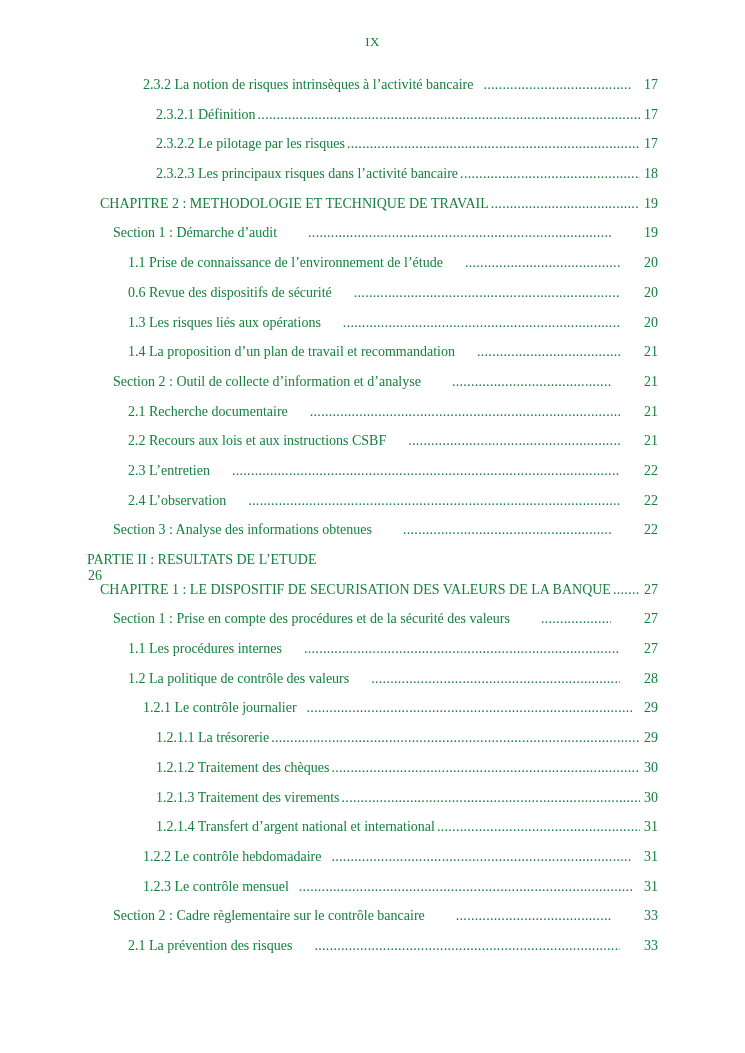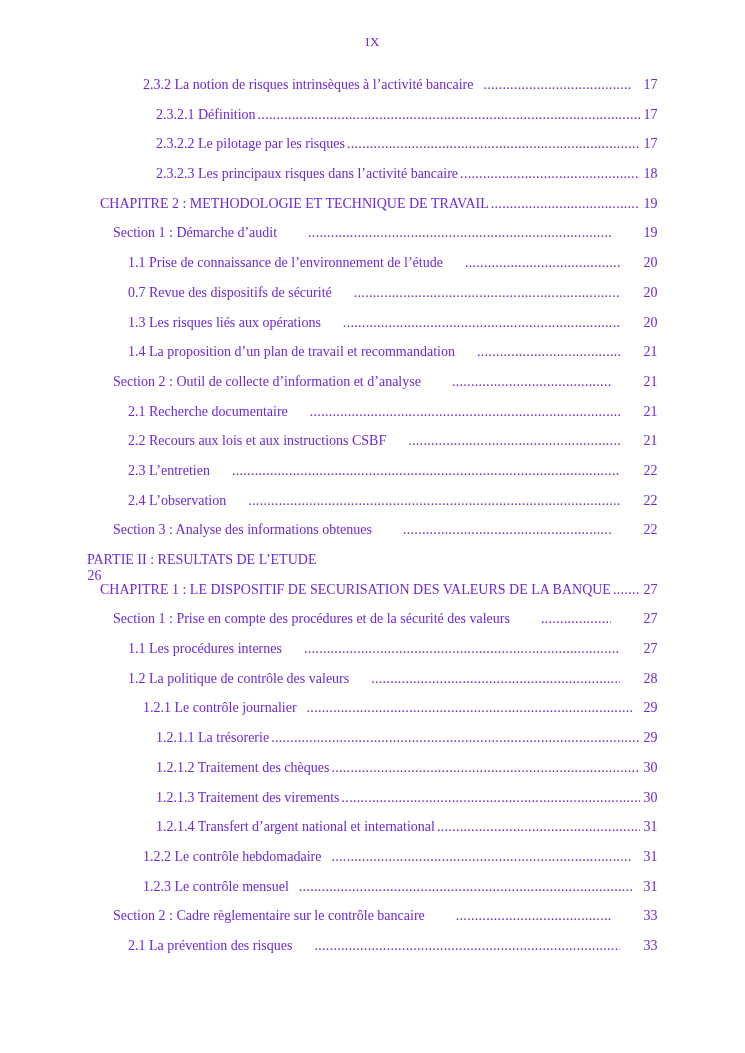--- a/index.html
+++ b/index.html
@@ -6,21 +6,21 @@
     margin: 0;
     padding: 0;
     background: #ffffff;
   }
   .page {
     position: relative;
     width: 745px;
     height: 1053px;
     background: #ffffff;
     font-family: "Liberation Serif", "DejaVu Serif", serif;
-    color: #6d28d9;
+    color: #15803d;
     overflow: hidden;
     box-sizing: border-box;
   }
   .page-header {
     padding-top: 34px;
     text-align: center;
     font-size: 13px;
     line-height: 15px;
     letter-spacing: 0.5px;
   }
@@ -42,21 +42,21 @@
     flex: 1 1 auto;
     overflow: hidden;
     white-space: nowrap;
     margin-left: 2px;
     margin-right: 3px;
     letter-spacing: 0.3px;
   }
   .toc-page {
     flex: 0 0 auto;
     min-width: 15px;
-    text-align: center;
+    text-align: right;
     white-space: nowrap;
   }
   .lvl-0 { padding-left: 0; flex-direction: column; }
   .lvl-1 { padding-left: 15px; }
   .lvl-2 { padding-left: 28px; gap: 29px; }
   .lvl-3 { padding-left: 43px; gap: 20px; }
   .lvl-4 { padding-left: 58px; gap: 8px; }
   .lvl-5 { padding-left: 71px; }
 </style>
 </head>
@@ -94,21 +94,21 @@
         <span class="toc-label">Section 1 : Démarche d’audit</span>
         <span class="toc-dots">............................................................................................................................................................................................................................................................................................................</span>
         <span class="toc-page">19</span>
       </div>
       <div class="toc-row lvl-3">
         <span class="toc-label">1.1 Prise de connaissance de l’environnement de l’étude</span>
         <span class="toc-dots">............................................................................................................................................................................................................................................................................................................</span>
         <span class="toc-page">20</span>
       </div>
       <div class="toc-row lvl-3">
-        <span class="toc-label">0.7 Revue des dispositifs de sécurité</span>
+        <span class="toc-label">0.6 Revue des dispositifs de sécurité</span>
         <span class="toc-dots">............................................................................................................................................................................................................................................................................................................</span>
         <span class="toc-page">20</span>
       </div>
       <div class="toc-row lvl-3">
         <span class="toc-label">1.3 Les risques liés aux opérations</span>
         <span class="toc-dots">............................................................................................................................................................................................................................................................................................................</span>
         <span class="toc-page">20</span>
       </div>
       <div class="toc-row lvl-3">
         <span class="toc-label">1.4 La proposition d’un plan de travail et recommandation</span>

